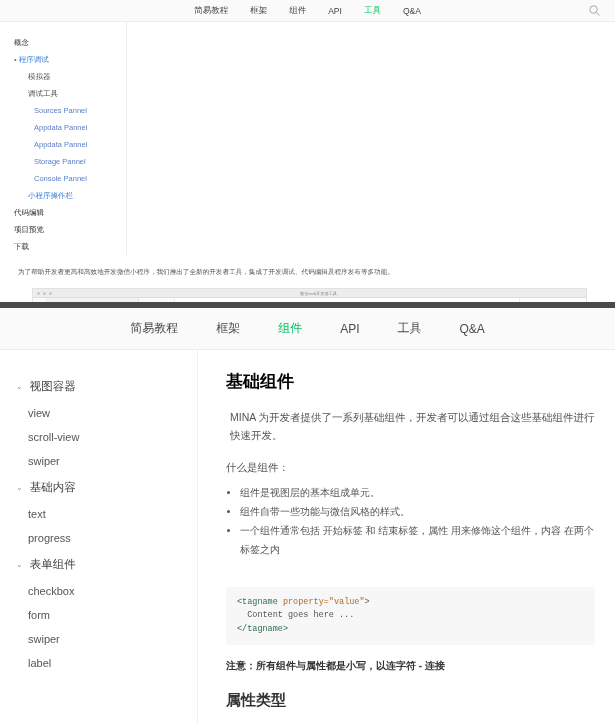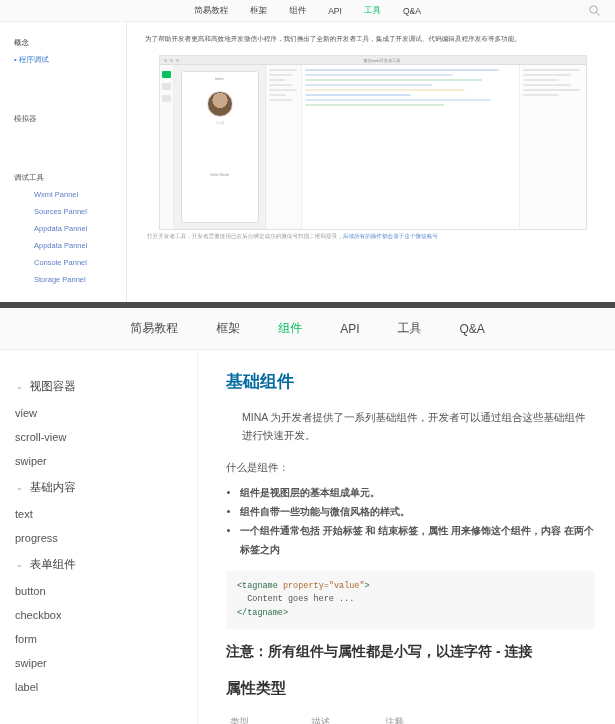--- a/index.html
+++ b/index.html
@@ -26,30 +26,30 @@
   .top-nav .nav-item {
     font-size: 8.5px; color: #444; white-space: nowrap;
   }
   .top-nav .nav-item.active { color: #07c160; }
   .top-search {
     position: absolute; right: 14px; top: 4px;
     width: 13px; height: 13px;
   }
   .top-search svg { width: 13px; height: 13px; display: block; }
 
-  .top-body { position: relative; display: flex; height: 280px; }
+  .top-body { position: relative; display: flex; height: 280px; flex-direction: column; }
 
   .top-sidebar {
     width: 127px; flex: 0 0 127px; background: #fff;
     border-right: 1px solid #ececec; padding: 12px 0 0 0;
     font-size: 7.5px; color: #666;
   }
   .ts-item { padding: 4px 0 4px 14px; line-height: 1.2; white-space: nowrap; }
   .ts-item.lvl0 { color: #333; }
-  .ts-item.lvl1 { padding-left: 14px; color: #555; margin-top: 42px; }
+  .ts-item.lvl1 { padding-left: 28px; color: #555; }
   .ts-item.lvl2 { padding-left: 34px; color: #5b7fc7; }
   .ts-item.accent { color: #3f7fd1; }
   .ts-item.head { color: #333; }
 
   .top-content {
     flex: 1; position: relative; padding: 12px 14px 0 18px;
     background: #fff;
   }
   .tc-paragraph {
     font-size: 6.6px; color: #555; line-height: 1.5; margin: 0 0 9px 0;
@@ -141,39 +141,39 @@
   .bot-sidebar {
     width: 198px; flex: 0 0 198px; background: #fff;
     border-right: 1px solid #f0f0f0; padding: 22px 0 0 0;
   }
   .bs-group {
     display: flex; align-items: center; gap: 7px;
     font-size: 11.5px; color: #3f3f3f; padding: 7px 0 7px 16px;
   }
   .bs-caret { font-size: 8px; color: #999; }
   .bs-item {
-    font-size: 11px; color: #555; padding: 6px 0 6px 15px;
+    font-size: 11px; color: #555; padding: 6px 0 6px 28px;
   }
 
   .bot-content {
     flex: 1; padding: 20px 20px 0 28px; overflow: hidden;
   }
-  .bc-h1 { font-size: 17px; color: #0369a1; margin: 0 0 16px 0; font-weight: bold; }
-  .bc-p { font-size: 10.5px; color: #555; line-height: 1.7; margin: 0 0 14px 16px; }
+  .bc-h1 { font-size: 17px; color: #000000; margin: 0 0 16px 0; font-weight: bold; }
+  .bc-p { font-size: 10.5px; color: #555; line-height: 1.7; margin: 0 0 14px 4px; }
   .bc-sub { font-size: 10.5px; color: #555; margin: 16px 0 8px 0; }
-  .bc-ul { margin: 0 0 12px 0; padding-left: 14px; font-weight: bold; }
+  .bc-ul { margin: 0 0 28px 0; padding-left: 14px; }
   .bc-ul li { font-size: 10px; color: #555; line-height: 1.9; }
   .codeblock {
     background: #f7f7f7; border-radius: 2px; padding: 9px 11px; margin: 0 0 14px 0;
     font-family: "Liberation Mono", monospace; font-size: 8.5px; line-height: 1.6;
     color: #2f6f4f; white-space: pre;
   }
   .codeblock .attr { color: #b06a2c; }
   .codeblock .txt { color: #555; }
-  .bc-note { font-size: 14px; color: #333; font-weight: bold; margin: 0 0 18px 0; }
+  .bc-note { font-size: 10px; color: #333; font-weight: bold; margin: 0 0 18px 0; }
   .bc-h2 { font-size: 15px; color: #333; margin: 0 0 12px 0; font-weight: bold; }
 
   table.bc-table { width: 100%; border-collapse: collapse; }
   table.bc-table th {
     text-align: left; font-size: 9.5px; color: #999; font-weight: normal;
     padding: 6px 4px; border-bottom: 1px solid #ededed;
   }
 </style>
 </head>
 <body>
@@ -197,26 +197,25 @@
       </span>
     </div>
 
     <div class="top-body">
 
       <div class="top-sidebar">
         <div class="ts-item lvl0 head">概念</div>
         <div class="ts-item lvl0 accent">• 程序调试</div>
         <div class="ts-item lvl1">模拟器</div>
         <div class="ts-item lvl1">调试工具</div>
-        <div class="ts-item lvl2">Wxml Pannel</div>
         <div class="ts-item lvl2">Sources Pannel</div>
         <div class="ts-item lvl2">Appdata Pannel</div>
         <div class="ts-item lvl2">Appdata Pannel</div>
+        <div class="ts-item lvl2">Storage Pannel</div>
         <div class="ts-item lvl2">Console Pannel</div>
-        <div class="ts-item lvl2">Storage Pannel</div>
         <div class="ts-item lvl1 accent">小程序操作栏</div>
         <div class="ts-item lvl0">代码编辑</div>
         <div class="ts-item lvl0">项目预览</div>
         <div class="ts-item lvl0">下载</div>
       </div>
 
       <div class="top-content">
         <p class="tc-paragraph">为了帮助开发者更高和高效地开发微信小程序，我们推出了全新的开发者工具，集成了开发调试、代码编辑及程序发布等多功能。</p>
 
         <div class="carousel">
@@ -312,21 +311,20 @@
           <span class="bs-caret">⌄</span>
           <span>基础内容</span>
         </div>
         <div class="bs-item">text</div>
         <div class="bs-item">progress</div>
 
         <div class="bs-group">
           <span class="bs-caret">⌄</span>
           <span>表单组件</span>
         </div>
-        <div class="bs-item">button</div>
         <div class="bs-item">checkbox</div>
         <div class="bs-item">form</div>
         <div class="bs-item">swiper</div>
         <div class="bs-item">label</div>
       </div>
 
       <div class="bot-content">
         <h1 class="bc-h1">基础组件</h1>
         <p class="bc-p">MINA 为开发者提供了一系列基础组件，开发者可以通过组合这些基础组件进行快速开发。</p>
         <p class="bc-sub">什么是组件：</p>

